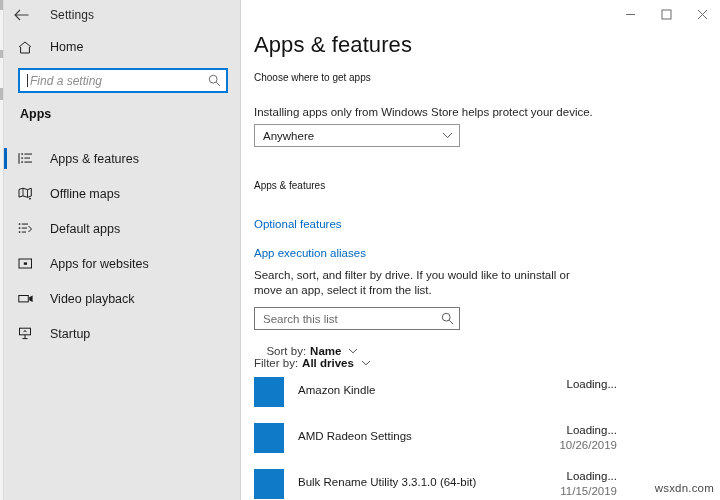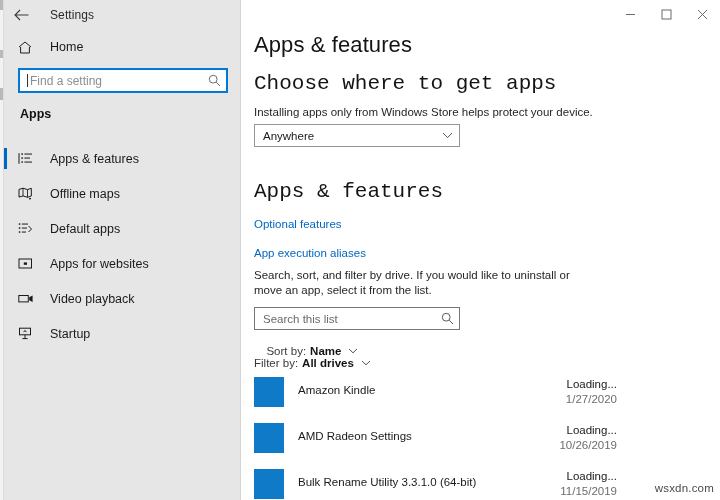--- a/index.html
+++ b/index.html
@@ -86,21 +86,21 @@
     width: 210px; height: 25px;
     background: #ffffff;
     border: 2px solid #0078d7;
     box-sizing: border-box;
     display: flex; align-items: center;
   }
   .search-caret {
     width: 1px; height: 13px; background: #333; margin-left: 7px;
   }
   .search-ph {
-    font-size: 12px; color: #8d8d8d; margin-left: 2px; flex: 1;
+    font-size: 12px; color: #8d8d8d; margin-left: 2px; flex: 1; font-style: italic;
   }
   .search-ic {
     width: 24px; display:flex; align-items:center; justify-content:center;
     color: #6b6b6b;
   }
 
   .section-title {
     position: absolute;
     left: 16px; top: 107px;
     font-size: 12.5px;
@@ -164,23 +164,22 @@
 
   .page-title {
     position: absolute;
     left: 13px; top: 32px;
     font-size: 22px;
     color: #141414;
     letter-spacing: .1px;
   }
   .h2 {
     position: absolute;
-    font-size: 21px;
+    font-size: 10px;
     color: #141414;
-    font-family: Liberation Mono, monospace;
   }
   .h2.choose { left: 13px; top: 72px; }
   .h2.appsfeat { left: 13px; top: 180px; }
 
   .body-text {
     position: absolute;
     font-size: 11.5px;
     color: #262626;
     line-height: 15px;
   }
@@ -501,21 +500,20 @@
       </div>
     </div>
 
     <div class="applist">
 
       <div class="app-row">
         <span class="app-icon"></span>
         <span class="app-name">Amazon Kindle</span>
         <span class="app-meta">
           <span class="app-size">Loading...</span>
-          <span class="app-date">1/27/2020</span>
         </span>
       </div>
 
       <div class="app-row">
         <span class="app-icon"></span>
         <span class="app-name">AMD Radeon Settings</span>
         <span class="app-meta">
           <span class="app-size">Loading...</span>
           <span class="app-date">10/26/2019</span>
         </span>

